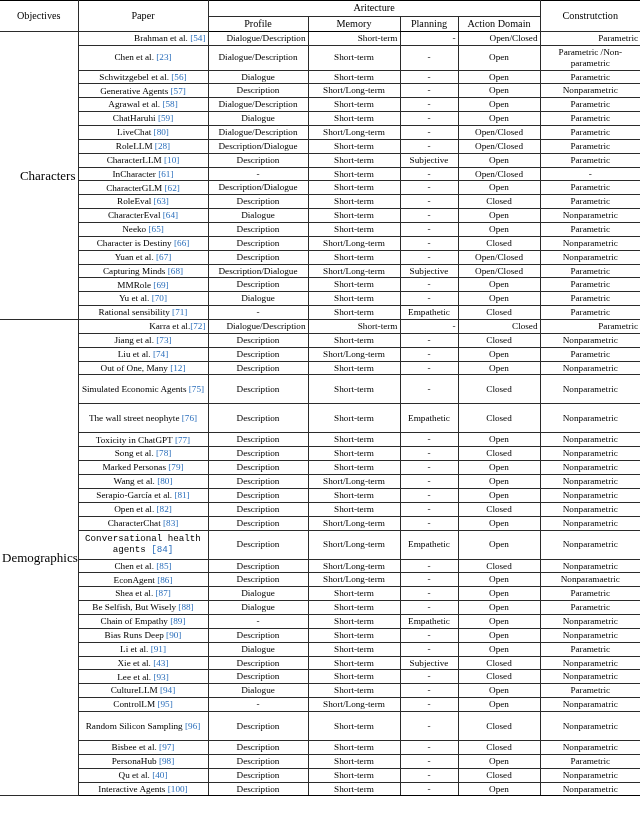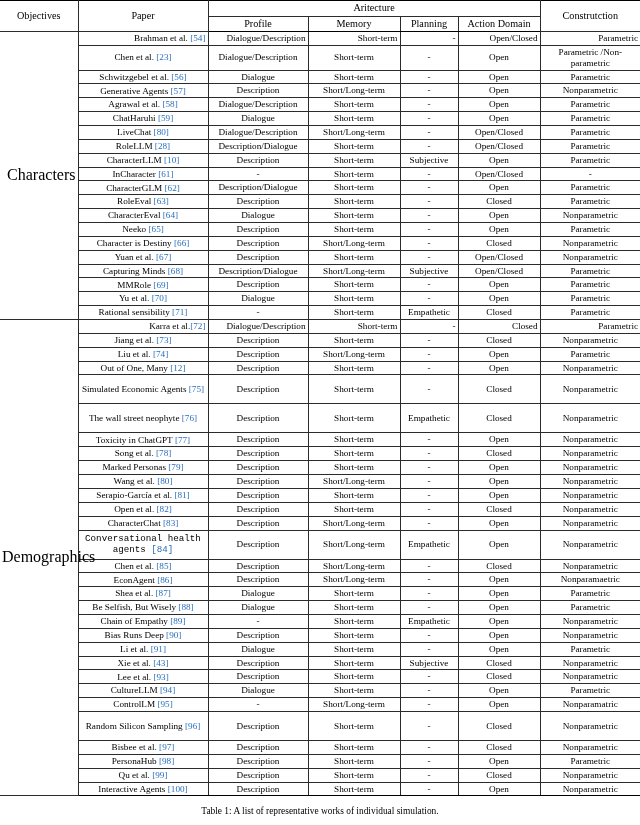--- a/index.html
+++ b/index.html
@@ -50,21 +50,21 @@
   col.c-obj   { width: 78px; }
   col.c-paper { width: 130px; }
   col.c-prof  { width: 100px; }
   col.c-mem   { width: 92px; }
   col.c-plan  { width: 58px; }
   col.c-act   { width: 82px; }
   col.c-cons  { width: 100px; }
 
   td.obj-cell {
     font-weight: bold;
-    font-size: 16px;
+    font-size: 13px;
     border-left: none;
   }
 
   
   tr.head-top th { border-top: 1.6px solid #000; }
   tr.section-start td { border-top: 1.3px solid #000; text-align: right; }
   tr.last-row td { border-bottom: 1.6px solid #000; }
 
   thead tr.head-bottom th { border-bottom: 1.3px solid #000; }
 
@@ -492,32 +492,31 @@
         </tr>
         <tr>
           <td class="paper-cell"><span>PersonaHub </span><span class="cite">[98]</span></td>
           <td>Description</td>
           <td>Short-term</td>
           <td>-</td>
           <td>Open</td>
           <td>Parametric</td>
         </tr>
         <tr>
-          <td class="paper-cell"><span>Qu et al. </span><span class="cite">[99]</span></td>
+          <td class="paper-cell"><span>Qu et al. </span><span class="cite">[40]</span></td>
           <td>Description</td>
           <td>Short-term</td>
           <td>-</td>
           <td>Closed</td>
           <td>Nonparametric</td>
         </tr>
         <tr class="last-row">
           <td class="paper-cell"><span>Interactive Agents </span><span class="cite">[100]</span></td>
           <td>Description</td>
           <td>Short-term</td>
           <td>-</td>
           <td>Open</td>
           <td>Nonparametric</td>
         </tr>
       </tbody>
   </table>
 
-  <div class="caption">Table 1: A list of representative works of individual simulation.</div>
 </div>
 
 </body></html>

